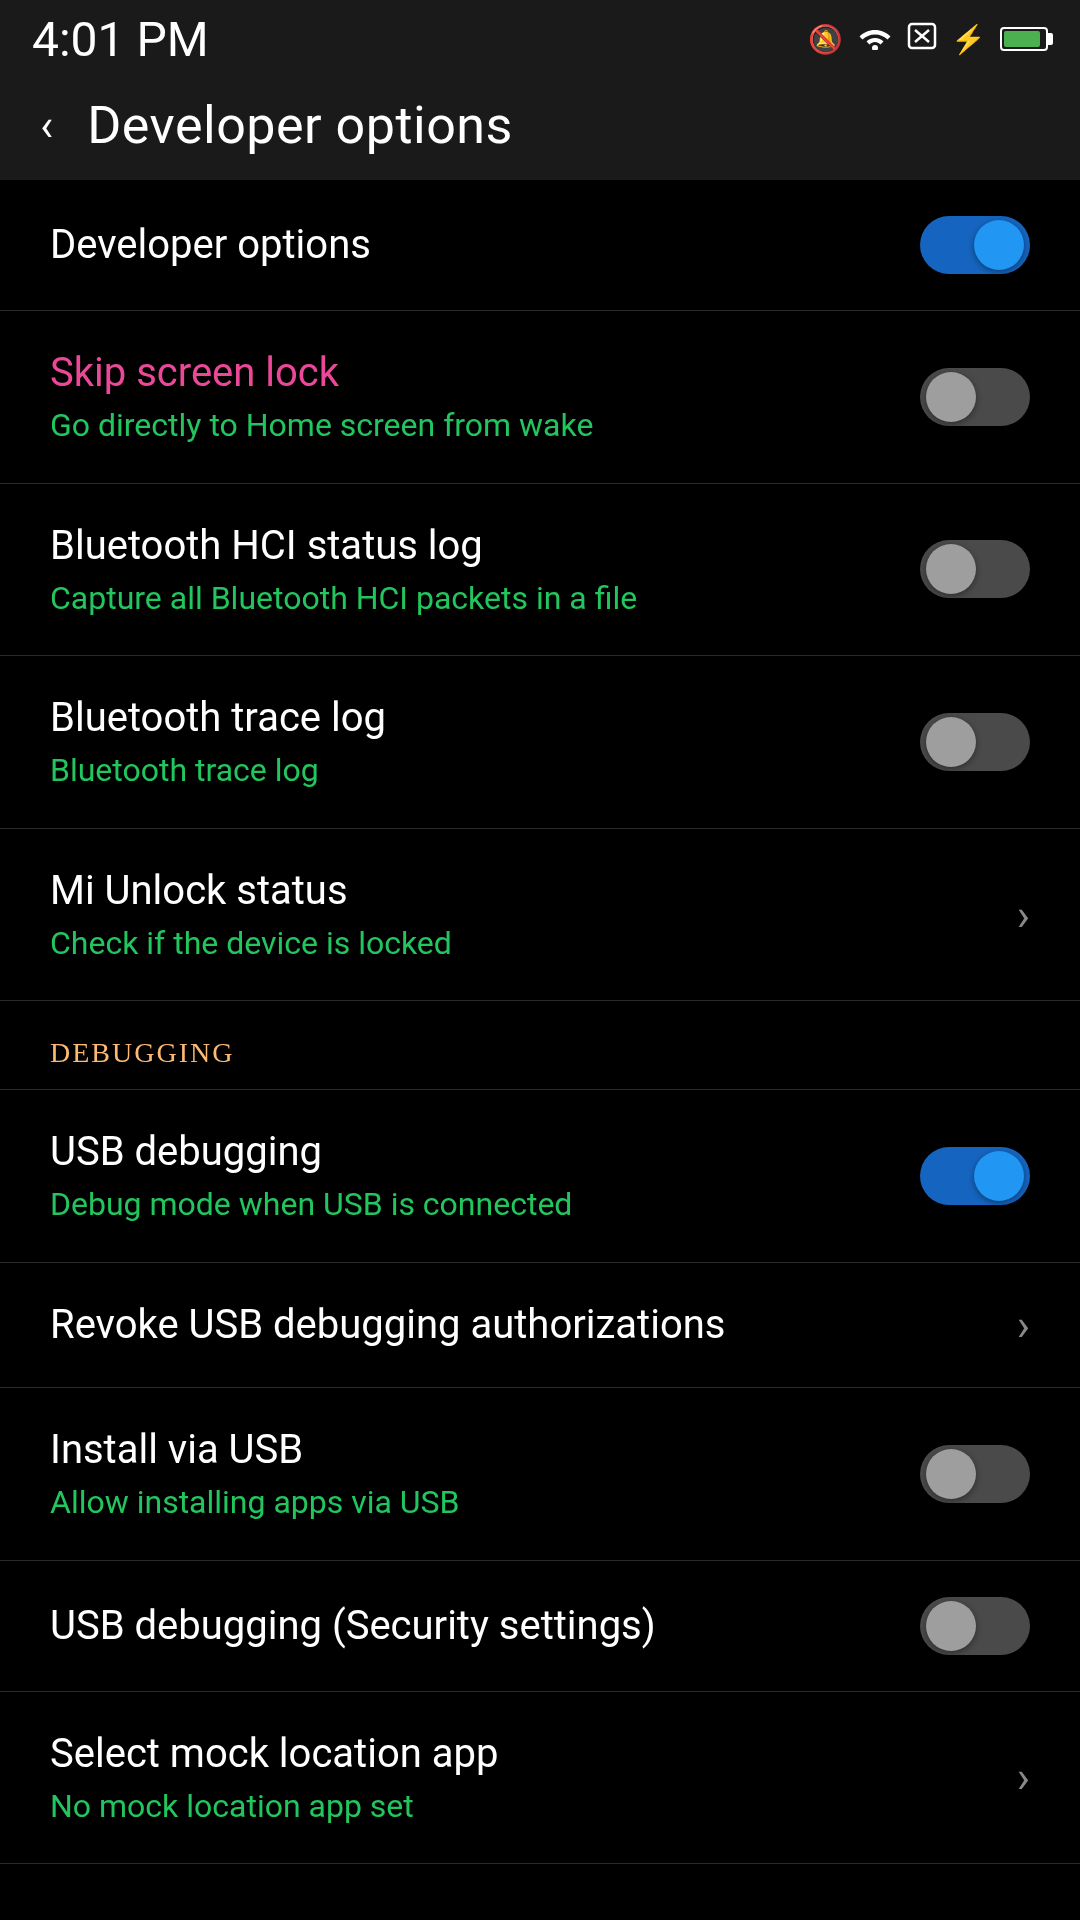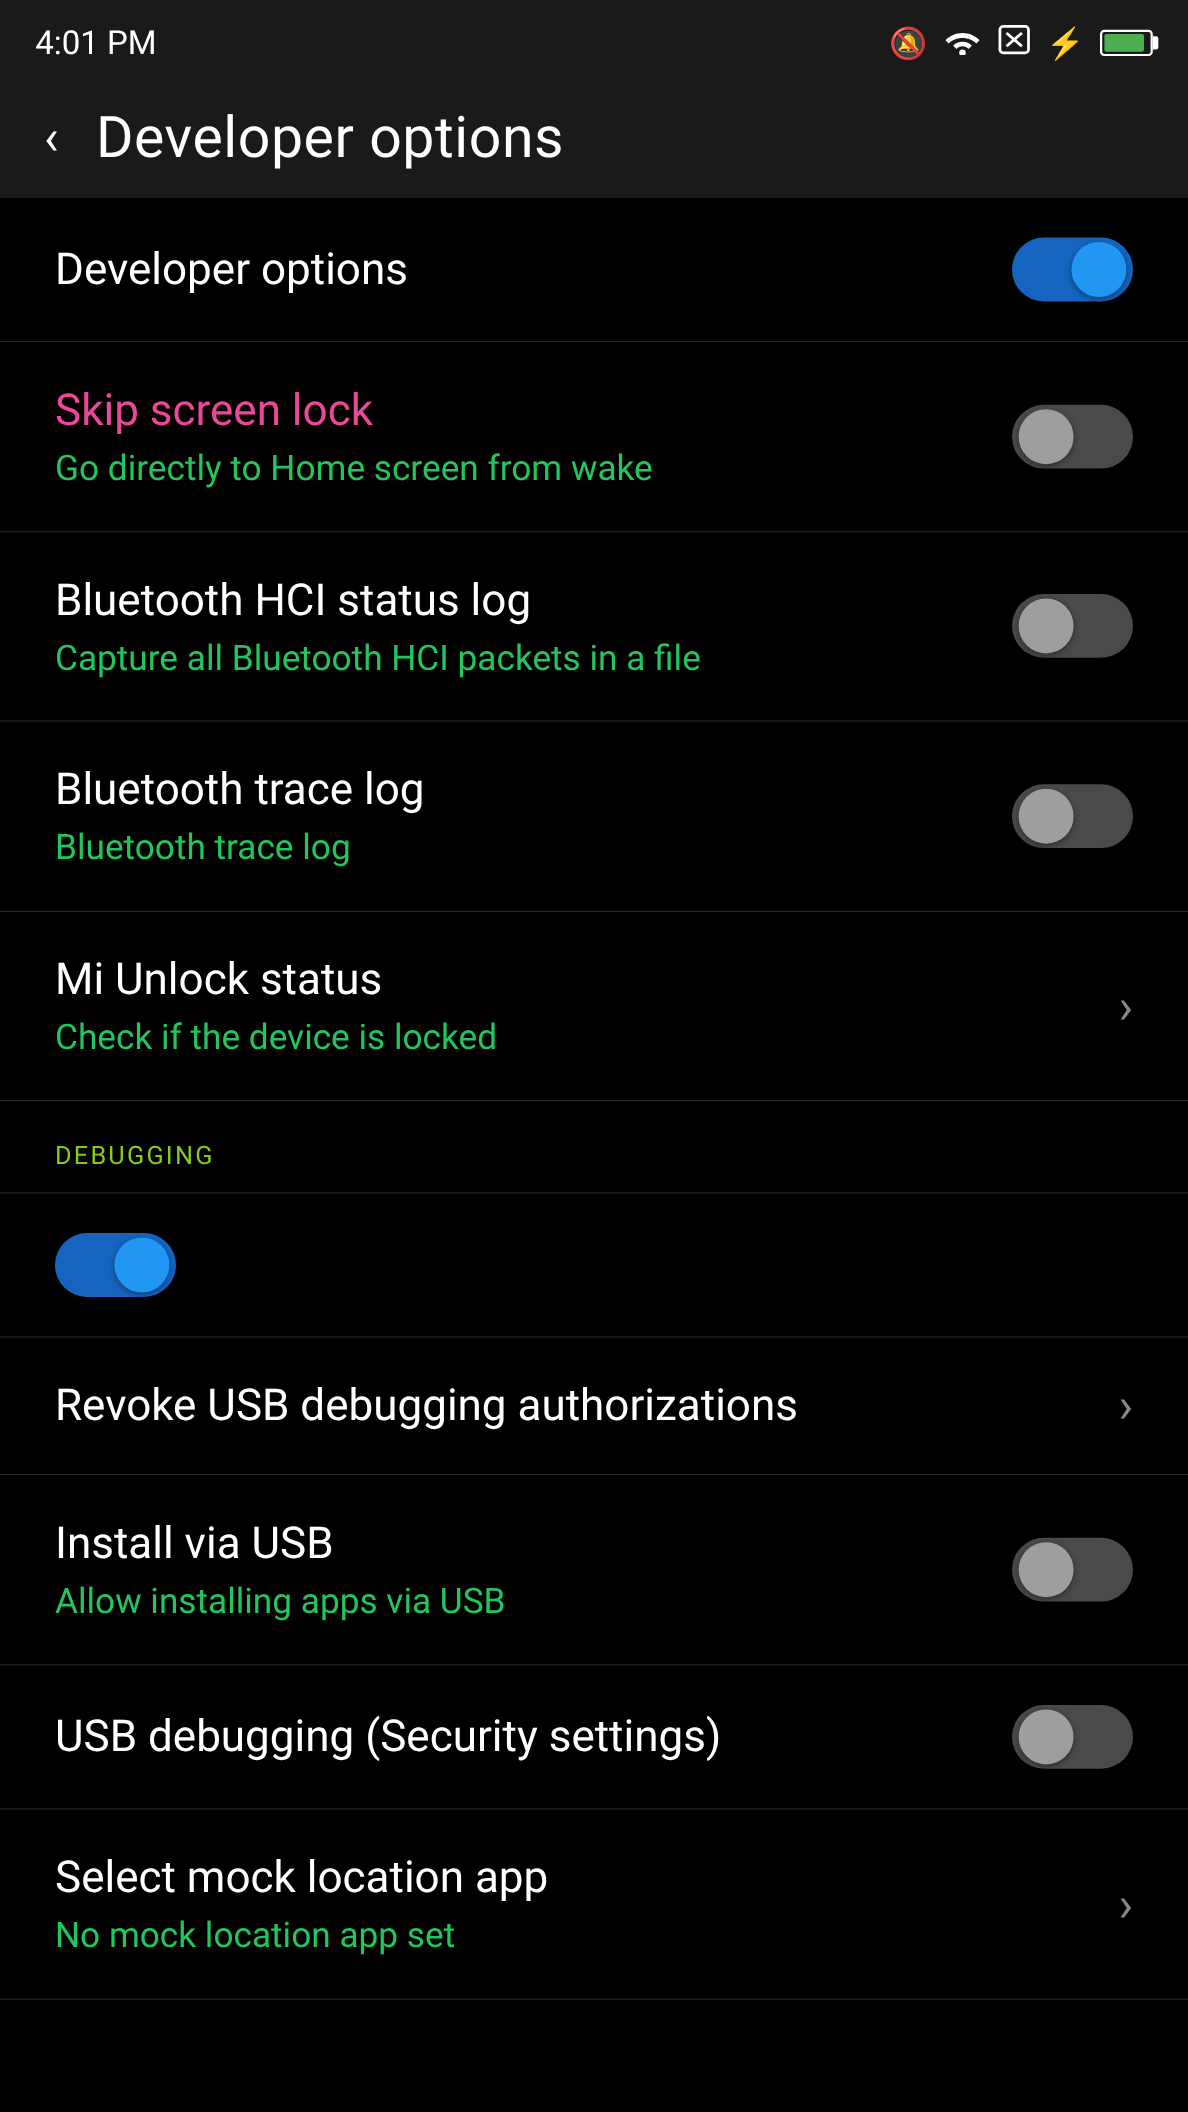--- a/index.html
+++ b/index.html
@@ -22,21 +22,21 @@
     .status-bar {
       display: flex;
       justify-content: space-between;
       align-items: center;
       padding: 18px 32px 10px 32px;
       background-color: #1a1a1a;
       height: 70px;
     }
 
     .status-time {
-      font-size: 30px;
+      font-size: 48px;
       font-weight: 400;
       color: #ffffff;
     }
 
     .status-icons {
       display: flex;
       align-items: center;
       gap: 14px;
     }
 
@@ -199,24 +199,25 @@
       flex-shrink: 0;
     }
 
     
     .section-header {
       padding: 36px 50px 20px 50px;
       border-bottom: 1px solid #2a2a2a;
     }
 
     .section-header-text {
-      font-size: 23px;
-      color: #84cc16;
+      font-size: 28px;
+      color: #fdba74;
       letter-spacing: 2px;
       text-transform: uppercase;
+      font-family: Liberation Serif, serif;
     }
   </style>
 </head>
 <body>
 
 <div class="status-bar">
   <span class="status-time">4:01 PM</span>
   <div class="status-icons">
 
     <span class="status-icon">🔕</span>
@@ -305,20 +306,24 @@
       <div class="settings-item-subtitle">Check if the device is locked</div>
     </div>
     <span class="chevron-right">›</span>
   </div>
 
   <div class="section-header">
     <span class="section-header-text">DEBUGGING</span>
   </div>
 
   <div class="settings-item">
+    <div class="settings-item-text">
+      <div class="settings-item-title">USB debugging</div>
+      <div class="settings-item-subtitle">Debug mode when USB is connected</div>
+    </div>
     <div class="toggle">
       <div class="toggle-track on"></div>
       <div class="toggle-thumb on"></div>
     </div>
   </div>
 
   <div class="settings-item">
     <div class="settings-item-text">
       <div class="settings-item-title">Revoke USB debugging authorizations</div>
     </div>

